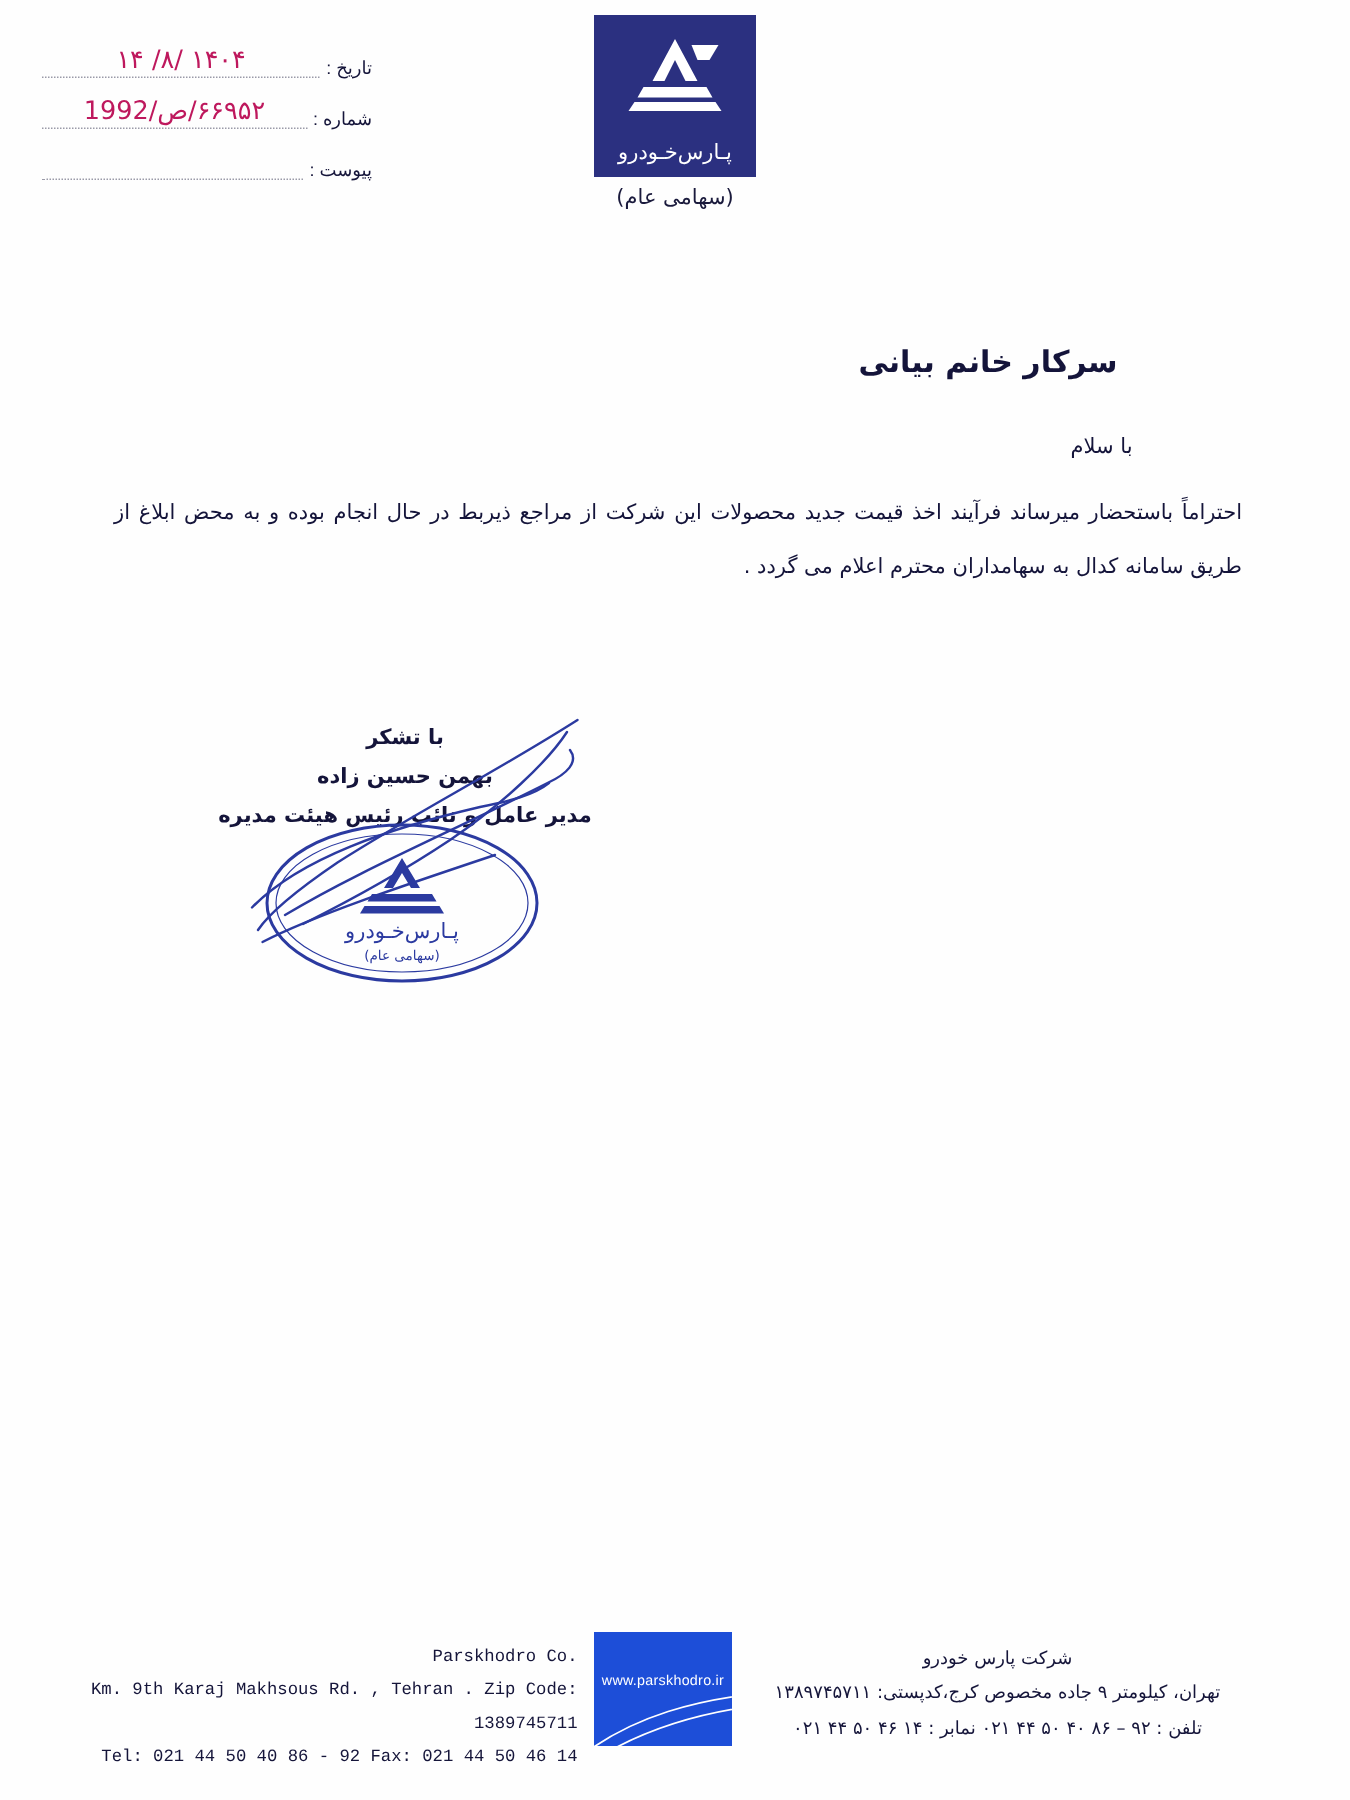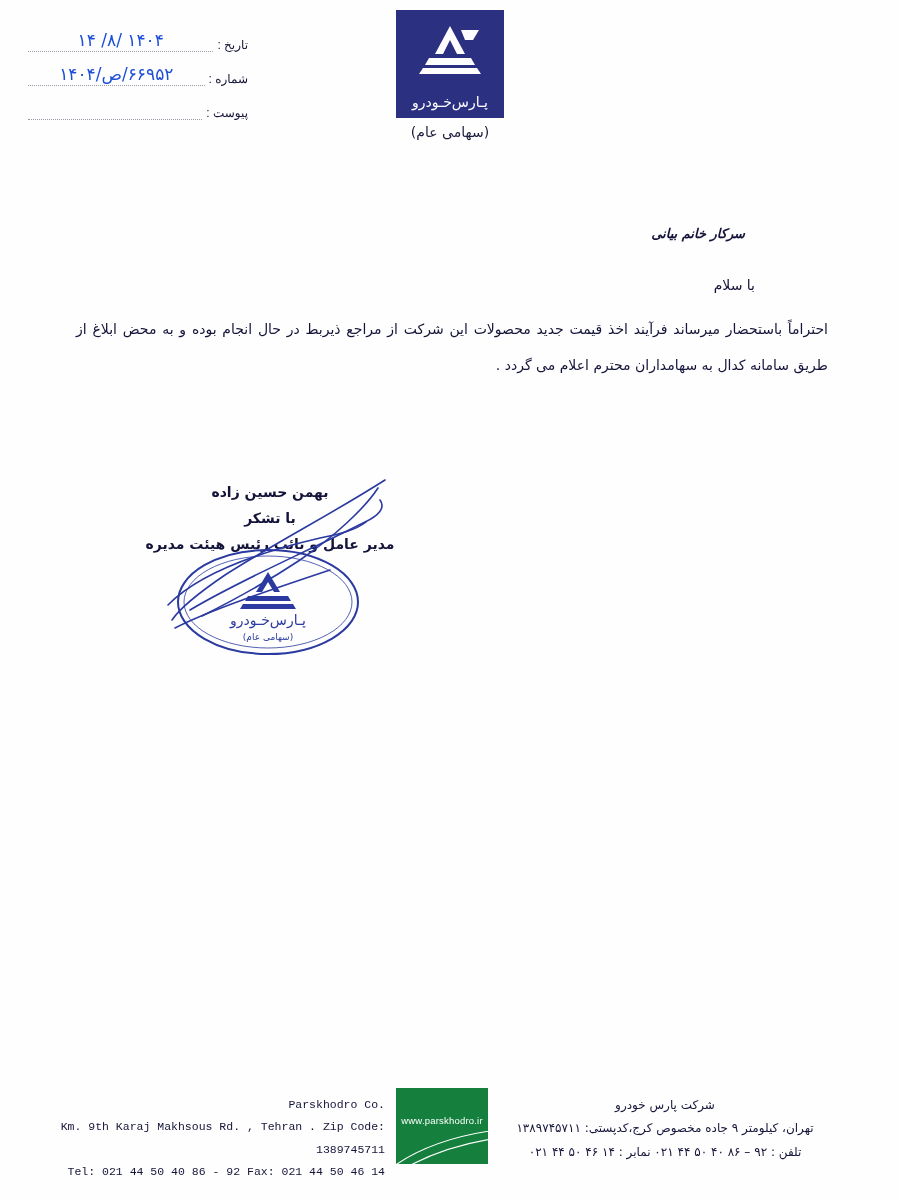--- a/index.html
+++ b/index.html
@@ -51,21 +51,21 @@
     border-bottom: 1px dotted #9a9aa8;
     font-size: 15px;
     color: #20204a;
     text-align: center;
     padding-bottom: 1px;
     font-family: "DejaVu Sans", sans-serif;
     letter-spacing: 0.5px;
   }
   .field-value.handwritten {
     font-size: 17px;
-    color: #1d4ed8;
+    color: #be185d;
     border-bottom: 1px dotted #9a9aa8;
   }
 
   
   .logo-block {
     position: absolute;
     top: 10px;
     left: 50%;
     transform: translateX(-50%);
     width: 160px;
@@ -112,25 +112,24 @@
     position: absolute;
     top: 222px;
     right: 60px;
     left: 60px;
     direction: rtl;
     text-align: right;
     font-family: "DejaVu Sans", sans-serif;
     color: #14143a;
   }
   .addressee {
-    font-size: 13px;
+    font-size: 20px;
     font-weight: bold;
     line-height: 1.9;
     padding-right: 95px;
-    font-style: italic;
   }
   .salutation {
     margin-top: 30px;
     font-size: 14px;
     font-weight: normal;
     padding-right: 85px;
   }
   .para {
     margin-top: 18px;
     font-size: 14px;
@@ -196,21 +195,21 @@
     line-height: 1.95;
     color: #15153a;
     font-family: "DejaVu Sans", sans-serif;
   }
   .footer-logo {
     position: absolute;
     left: 396px;
     top: 2px;
     width: 92px;
     height: 76px;
-    background: #15803d;
+    background: #1d4ed8;
     overflow: hidden;
   }
   .footer-logo .url {
     position: absolute;
     top: 27px;
     left: 0;
     right: 0;
     text-align: center;
     color: #fff;
     font-size: 9.5px;
@@ -230,21 +229,21 @@
 
 <div class="page">
 
   <div class="letterhead-fields">
     <div class="field-row">
       <span class="field-label">تاریخ :</span>
       <span class="field-value handwritten">۱۴۰۴ /۸/ ۱۴</span>
     </div>
     <div class="field-row">
       <span class="field-label">شماره :</span>
-      <span class="field-value handwritten">۶۶۹۵۲/ص/۱۴۰۴</span>
+      <span class="field-value handwritten">۶۶۹۵۲/ص/1992</span>
     </div>
     <div class="field-row">
       <span class="field-label">پیوست :</span>
       <span class="field-value"></span>
     </div>
   </div>
 
   <div class="logo-block">
     <div class="logo-box">
       <svg class="logo-mark" viewBox="0 0 74 52">
@@ -260,22 +259,22 @@
 
   <div class="letter-body">
     <div class="addressee">
       <div>سرکار خانم بیانی</div>
     </div>
     <div class="salutation">با سلام</div>
     <div class="para">احتراماً باستحضار میرساند فرآیند اخذ قیمت جدید محصولات این شرکت از مراجع ذیربط در حال انجام بوده و به محض ابلاغ از طریق سامانه کدال به سهامداران محترم اعلام می گردد .</div>
   </div>
 
   <div class="signature-block">
+    <div class="sig-line">با تشکر</div>
     <div class="sig-line">بهمن حسین زاده</div>
-    <div class="sig-line">با تشکر</div>
     <div class="sig-line">مدیر عامل و نائب رئیس هیئت مدیره</div>
   </div>
 
   <svg class="sig-graphic" viewBox="0 0 280 200">
     <g fill="none" stroke="#2b3aa0" stroke-width="1.6" stroke-linecap="round">
       <path d="M255 20 C200 55, 150 80, 95 115 C70 132, 50 148, 42 160"></path>
       <path d="M60 150 C110 120, 170 95, 235 62 C248 56, 256 48, 250 40"></path>
       <path d="M38 145 C70 112, 130 92, 190 78 C210 74, 226 70, 236 62"></path>
       <path d="M45 168 C80 150, 140 130, 200 110"></path>
       <path d="M248 28 C235 48, 205 76, 170 100 C140 120, 100 142, 72 156"></path>

